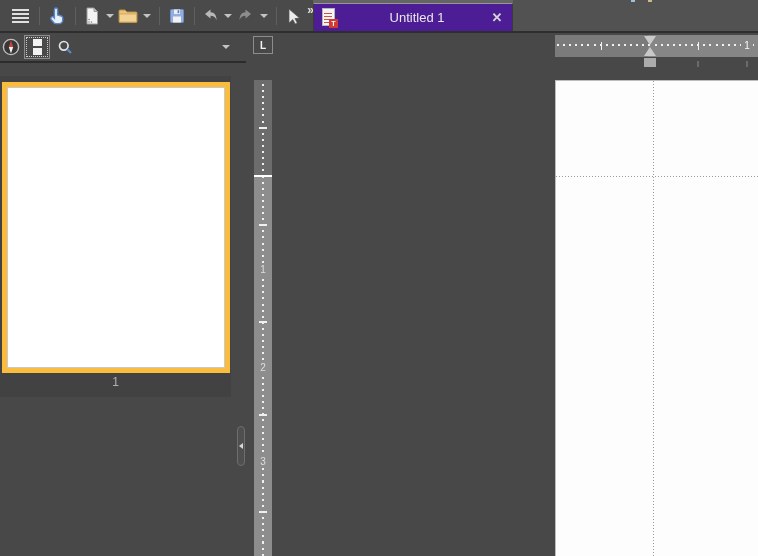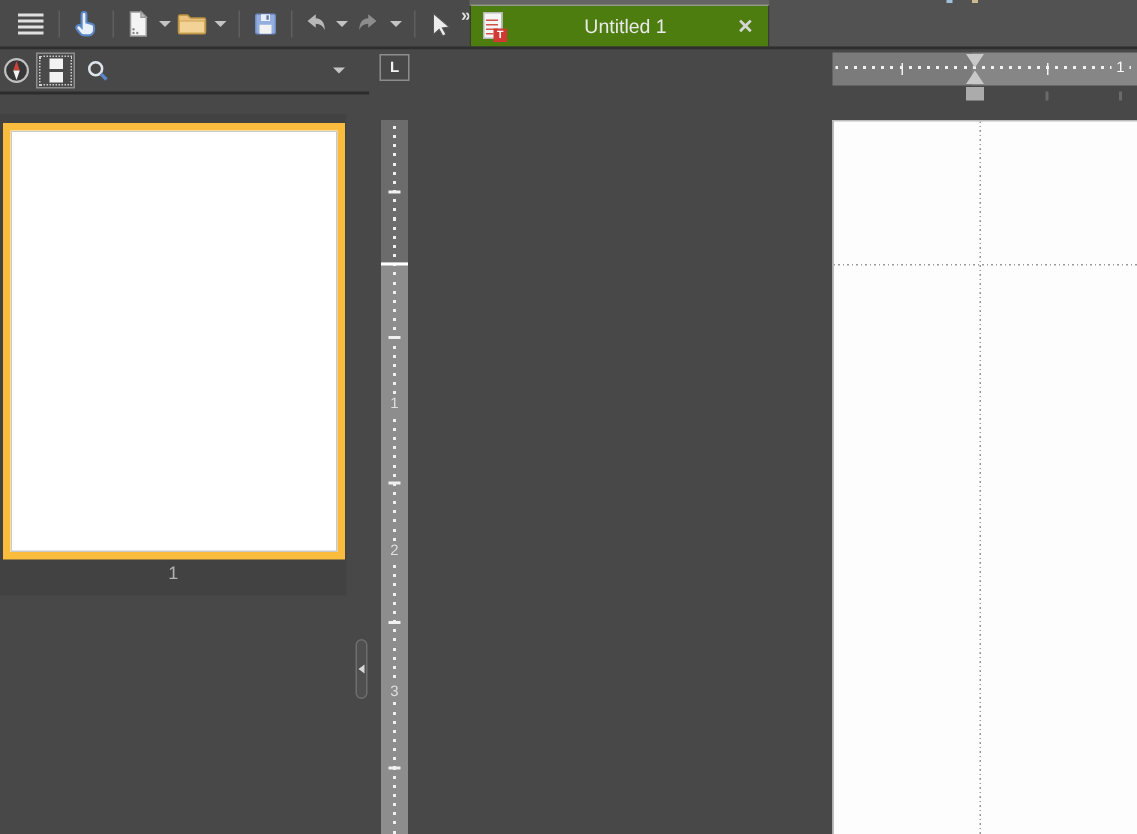--- a/index.html
+++ b/index.html
@@ -11,21 +11,21 @@
   #toolbar { width:313px; height:31px; background:#4a4a4a; display:flex; align-items:center; padding-left:8px; flex:0 0 auto; }
   .tbtn { height:26px; display:flex; align-items:center; justify-content:center; border-radius:2px; }
   .tsep { width:1px; height:18px; background:#5f5f5f; margin:0 5px; }
   .caret { width:0; height:0; border-left:4px solid transparent; border-right:4px solid transparent; border-top:4px solid #c4c4c4; margin:0 3px; }
   .hamburger { width:17px; display:flex; flex-direction:column; gap:2px; }
   .hamburger span { display:block; height:2px; background:#e0e0e0; }
   #overflow { color:#e0e0e0; font-size:12px; font-weight:bold; letter-spacing:-1px; margin:0 0 12px 4px; }
 
   #tabzone { width:200px; flex:0 0 auto; display:flex; flex-direction:column; }
   #tabstrip-top { height:3px; background:#646464; }
-  #tab { flex:1; background:#4d7c0f; border-top:1px solid #979797; border-left:1px solid #3a3a3a; border-right:1px solid #3a3a3a; display:flex; align-items:center; padding:0 8px; }
+  #tab { flex:1; background:#4c1d95; border-top:1px solid #979797; border-left:1px solid #3a3a3a; border-right:1px solid #3a3a3a; display:flex; align-items:center; padding:0 8px; }
   #tab-title { flex:1; text-align:center; color:#e9e9e9; font-size:13px; }
   #tab-close { color:#d6d6d6; font-size:13px; font-weight:bold; width:14px; text-align:center; cursor:default; }
   #topbar-right { flex:1; background:#525252; position:relative; }
   .frag { position:absolute; top:0; height:2px; width:4px; }
 
   #topbar-sep { position:absolute; left:0; top:31px; width:758px; height:2px; background:#2e2e2e; }
 
   
   .docicon { position:relative; width:16px; height:20px; margin-right:6px; flex:0 0 auto; }
   .docicon .page { position:absolute; left:0; top:0; width:13px; height:18px; background:#f5f5f5; border:1px solid #b8b8b8; }

